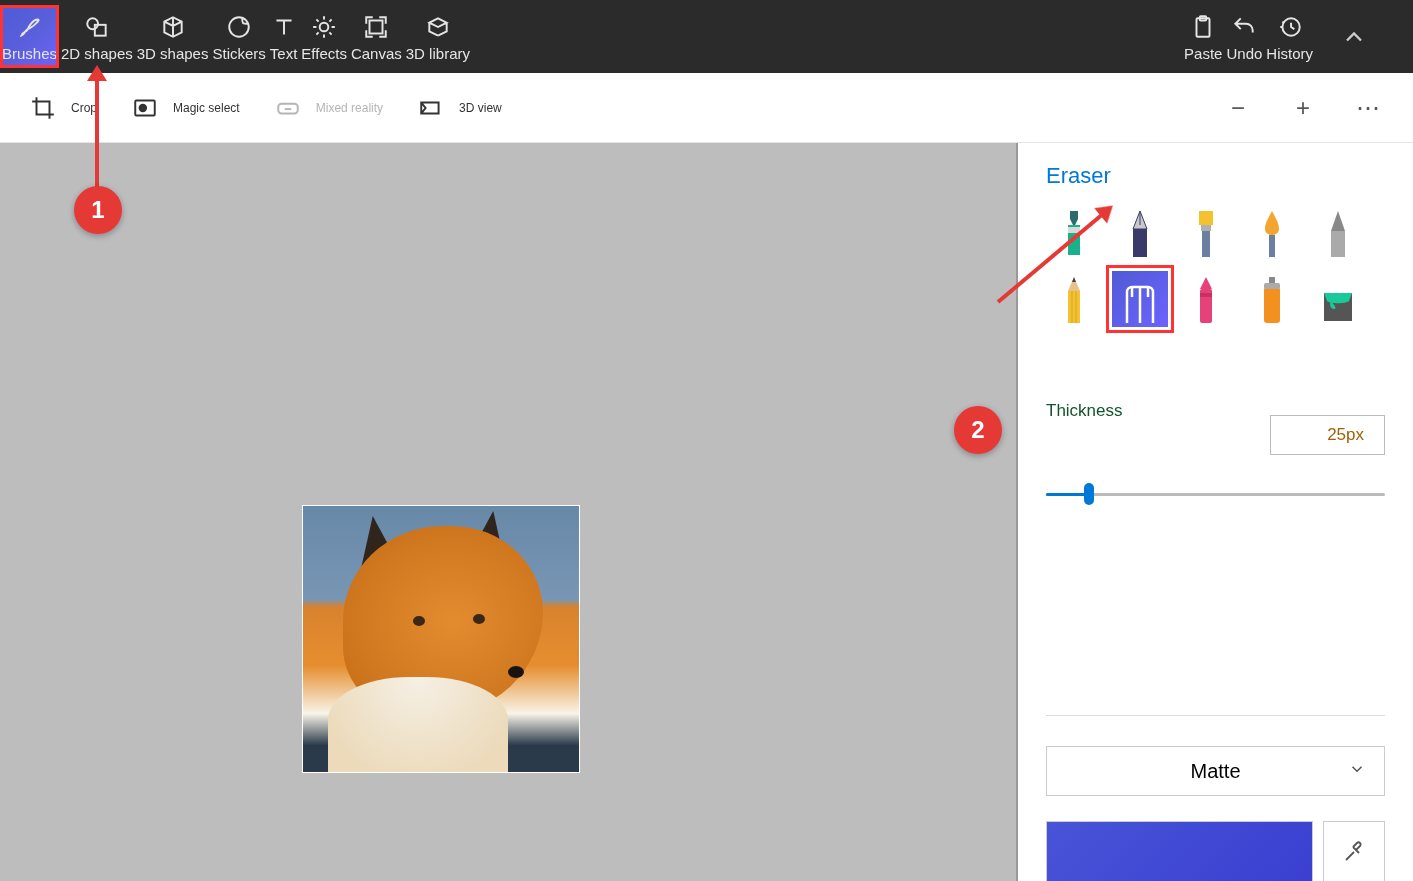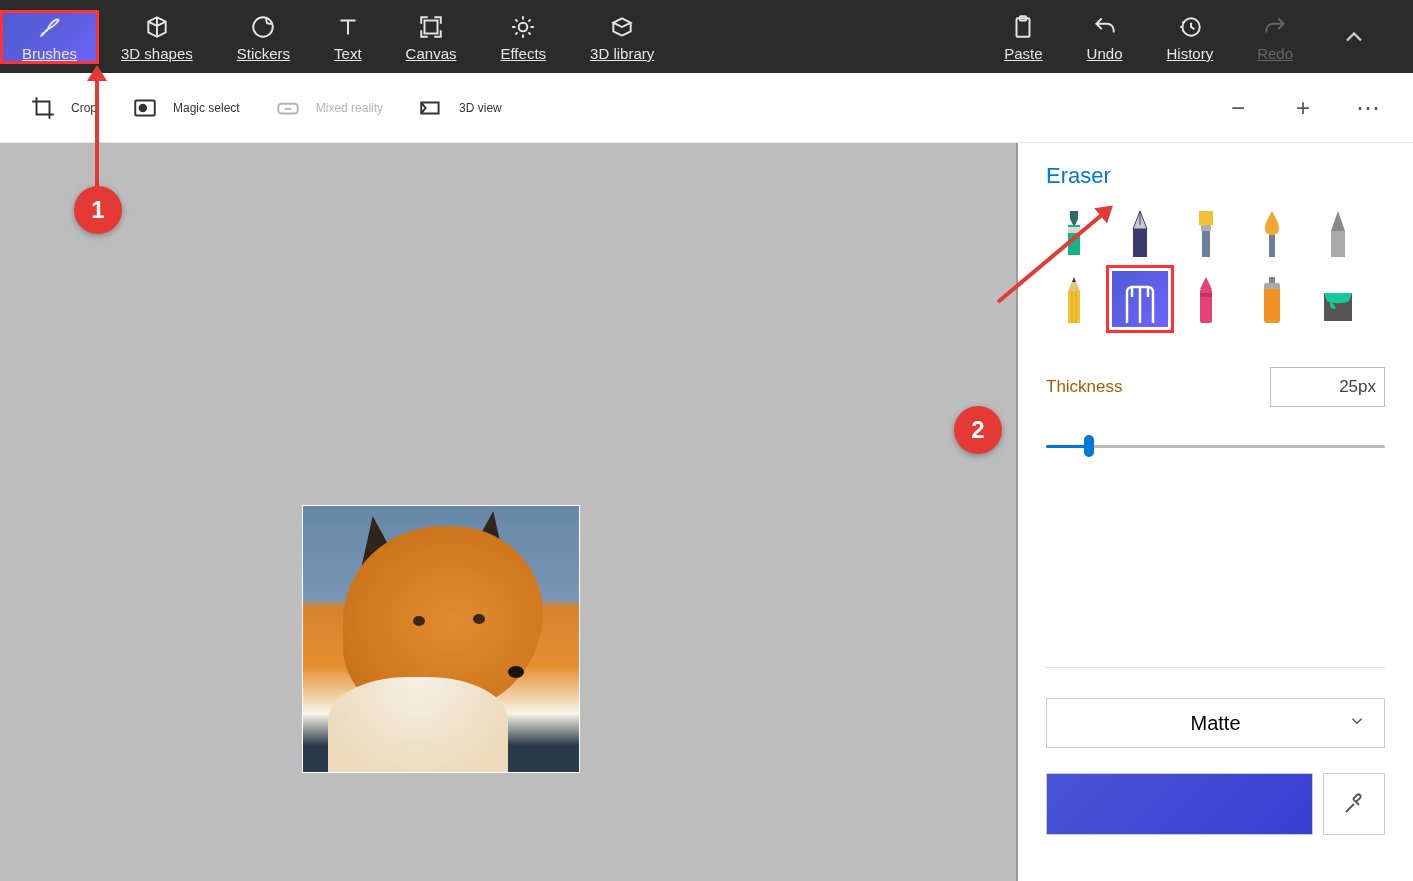--- a/index.html
+++ b/index.html
@@ -18,26 +18,25 @@
   background: #2b2b2b;
   display: flex;
   align-items: center;
   position: relative;
 }
 .top-toolbar .tab {
   display: flex;
   flex-direction: column;
   align-items: center;
   justify-content: center;
-  height: 54px;
-  padding: 0 22px;
+  height: 63px;
+  padding: 0 2px;
   color: #e5e5e5;
   font-size: 15px;
   cursor: pointer;
-  text-decoration: underline;
 }
 .top-toolbar .tab.active {
   background: linear-gradient(135deg, #4f5bd5, #5a5fdb, #6c63ff);
   outline: 3px solid #ff3333;
   outline-offset: -3px;
 }
 .top-toolbar .tab.disabled { color: #666; }
 .top-toolbar .icon-slot { height: 32px; display: flex; align-items: center; justify-content: center; margin-bottom: 2px; }
 .top-toolbar .icon-slot svg { stroke: currentColor; fill: none; }
 .spacer { flex: 1; }
@@ -138,28 +137,29 @@
   padding-bottom: 4px;
 }
 .tool-cell.selected {
   background: linear-gradient(135deg, #4f5bd5, #6c63ff);
   outline: 3px solid #ff3333;
   outline-offset: 3px;
 }
 .tool-cell svg { display: block; }
 
 .thickness-row { display: flex; justify-content: space-between; align-items: center; margin-bottom: 20px;}
-.thickness-row label { font-size: 17px; color: #a16207;}
+.thickness-row label { font-size: 17px; color: #14532d;}
 .thickness-input {
   width: 115px; height: 40px;
   border: 1px solid #bbb;
   text-align: right;
-  padding: 0 8px;
+  padding: 0 20px;
   font-size: 17px;
-  color: #404040;
+  color: #a16207;
+  margin-top: 48px;
 }
 .slider-wrap { position: relative; height: 40px; margin-bottom: 40px;}
 .slider-track { position: absolute; top: 18px; left: 0; right: 0; height: 3px; background: #bbb; border-radius: 2px;}
 .slider-fill { position: absolute; top: 18px; left: 0; width: 46px; height: 3px; background: #0078d7; border-radius: 2px;}
 .slider-thumb { position: absolute; top: 8px; left: 38px; width: 10px; height: 22px; background: #0078d7; border-radius: 5px; cursor: pointer;}
 
 .divider { height: 1px; background: #ddd; margin: 200px 0 30px;}
 .material-select {
   height: 50px;
   border: 1px solid #ccc;
@@ -213,20 +213,29 @@
     <span class="icon-slot">
       <svg width="26" height="26" viewBox="0 0 24 24" stroke-width="1.8">
           <path d="M4 20c1-4 5-3 6-6s5-9 9-9-6 8-9 9-3 5-6 6z"></path>
         </svg>
     </span>
     <span>Brushes</span>
   </div>
   <div class="tab">
     <span class="icon-slot">
       <svg width="26" height="26" viewBox="0 0 24 24" stroke-width="1.8">
+          <circle cx="8" cy="9" r="5"></circle>
+          <rect x="10" y="10" width="10" height="10"></rect>
+        </svg>
+    </span>
+    <span>2D shapes</span>
+  </div>
+  <div class="tab">
+    <span class="icon-slot">
+      <svg width="26" height="26" viewBox="0 0 24 24" stroke-width="1.8">
           <path d="M12 3l8 4v10l-8 4-8-4V7z M12 3v18 M4 7l8 4 8-4"></path>
         </svg>
     </span>
     <span>3D shapes</span>
   </div>
   <div class="tab">
     <span class="icon-slot">
       <svg width="26" height="26" viewBox="0 0 24 24" stroke-width="1.8">
           <circle cx="12" cy="12" r="9"></circle>
           <path d="M15 3c0 6 0 6 6 6"></path>
@@ -238,34 +247,34 @@
     <span class="icon-slot">
       <svg width="26" height="26" viewBox="0 0 24 24" stroke-width="1.8">
           <path d="M5 6h14 M12 6v13"></path>
         </svg>
     </span>
     <span>Text</span>
   </div>
   <div class="tab">
     <span class="icon-slot">
       <svg width="26" height="26" viewBox="0 0 24 24" stroke-width="1.8">
+          <circle cx="12" cy="12" r="4"></circle>
+          <path d="M12 2v3M12 19v3M2 12h3M19 12h3M5 5l2 2M17 17l2 2M19 5l-2 2M5 19l2-2"></path>
+        </svg>
+    </span>
+    <span>Effects</span>
+  </div>
+  <div class="tab">
+    <span class="icon-slot">
+      <svg width="26" height="26" viewBox="0 0 24 24" stroke-width="1.8">
           <rect x="6" y="6" width="12" height="12"></rect>
           <path d="M3 9V3h6M21 15v6h-6M3 15v6h6M21 9V3h-6"></path>
         </svg>
     </span>
     <span>Canvas</span>
-  </div>
-  <div class="tab">
-    <span class="icon-slot">
-      <svg width="26" height="26" viewBox="0 0 24 24" stroke-width="1.8">
-          <circle cx="12" cy="12" r="4"></circle>
-          <path d="M12 2v3M12 19v3M2 12h3M19 12h3M5 5l2 2M17 17l2 2M19 5l-2 2M5 19l2-2"></path>
-        </svg>
-    </span>
-    <span>Effects</span>
   </div>
   <div class="tab">
     <span class="icon-slot">
       <svg width="26" height="26" viewBox="0 0 24 24" stroke-width="1.8">
           <path d="M4 8l8-4 8 4-8 4z M4 8v8l8 4 M20 8v8l-8 4"></path>
         </svg>
     </span>
     <span>3D library</span>
   </div>
 
@@ -290,28 +299,20 @@
       <span>Undo</span>
     </div>
     <div class="tab">
       <span class="icon-slot">
         <svg width="26" height="26" viewBox="0 0 24 24" stroke-width="1.8">
             <circle cx="13" cy="12" r="8"></circle>
             <path d="M13 8v4l3 2 M3 12h2 M5 7l1.5 1.5"></path>
           </svg>
       </span>
       <span>History</span>
-    </div>
-    <div class="tab disabled">
-      <span class="icon-slot">
-        <svg width="26" height="26" viewBox="0 0 24 24" stroke-width="1.8">
-            <path d="M15 14l5-5-5-5 M20 9H10a6 6 0 00-6 6v2"></path>
-          </svg>
-      </span>
-      <span>Redo</span>
     </div>
     <div class="expand-caret">
       <svg width="28" height="28" viewBox="0 0 24 24" stroke="#ccc" stroke-width="2" fill="none">
           <path d="M6 15l6-6 6 6"></path>
         </svg>
     </div>
   </div>
 </div>
 
 <div class="sub-toolbar">

